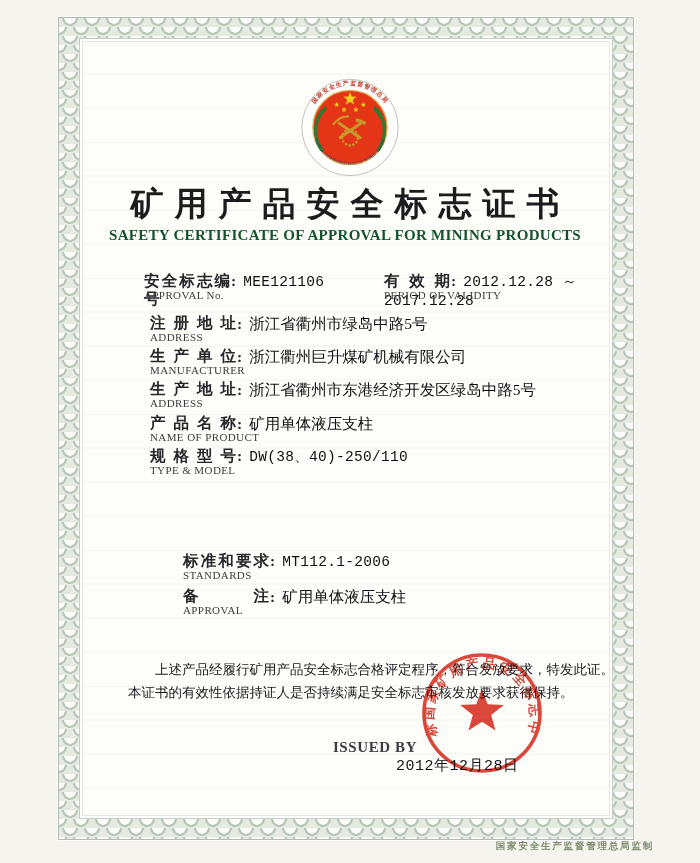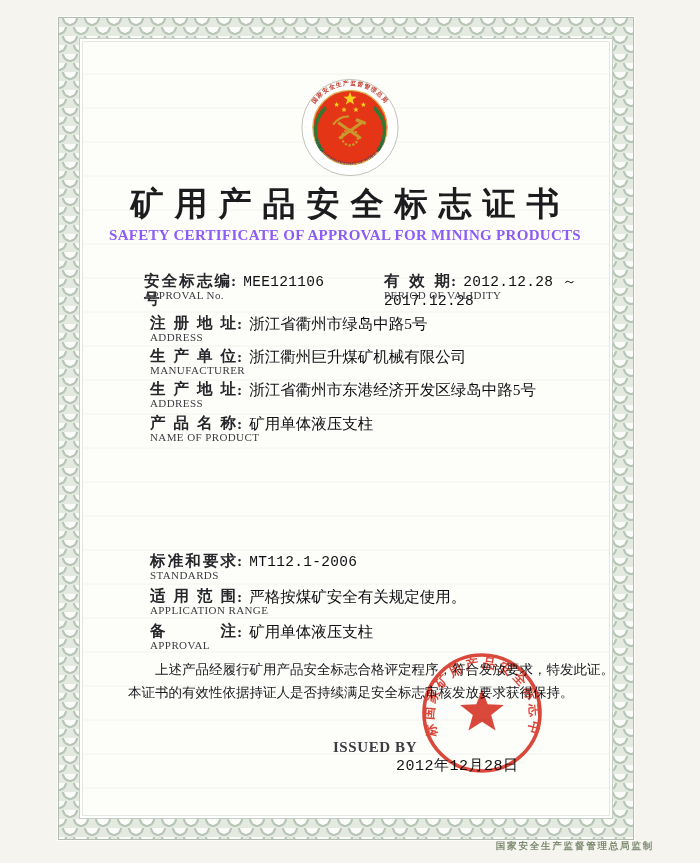--- a/index.html
+++ b/index.html
@@ -23,39 +23,39 @@
     background:#fdfdf9;
     border:1px solid #c3cfc2;
     box-shadow:inset 0 0 0 2px #ffffff, inset 0 0 0 3px #e3e9e0;
     background-image:repeating-linear-gradient(180deg, rgba(150,160,165,.05) 0 2px, transparent 2px 34px);
   }
 
   .emblem{position:absolute;left:295px;top:78px;width:110px;height:99px;z-index:3;}
   .title{position:absolute;left:78px;top:182px;width:534px;text-align:center;
     font-size:33px;font-weight:700;letter-spacing:11px;text-indent:11px;color:#1c1c1f;z-index:3;}
   .subtitle{position:absolute;left:78px;top:227px;width:534px;text-align:center;
-    font-size:15px;font-weight:700;letter-spacing:.3px;color:#8b5cf6;z-index:3;}
+    font-size:15px;font-weight:700;letter-spacing:.3px;color:#14532d;z-index:3;}
 
   .lab{display:inline-block;text-align:justify;text-align-last:justify;
     font-weight:700;font-size:15.5px;color:#26262b;vertical-align:top;line-height:18px;}
   .w86{width:86px;} .w66{width:66px;}
   .colon{font-weight:700;font-size:15.5px;color:#26262b;margin:0 7px 0 1px;}
   .val{font-size:15.5px;color:#101014;font-weight:500;}
   .mono{font-family:"Liberation Mono","DejaVu Sans Mono",monospace;font-size:14.5px;letter-spacing:.3px;}
   .en{position:absolute;left:0;top:17px;font-size:11px;letter-spacing:.4px;color:#3c3c42;white-space:nowrap;}
 
   .hdr-row{position:absolute;left:144px;top:272px;width:465px;display:flex;z-index:3;}
   .hdr-cell{position:relative;}
   .hdr-approval{width:240px;}
   .hdr-validity{flex:1;}
 
   .fields{position:absolute;left:150px;top:314px;width:465px;z-index:3;}
   .fields .row{position:relative;height:33.2px;}
   .fields2{position:absolute;left:150px;top:552px;width:465px;z-index:3;}
-  .fields2 .row{position:relative;height:35.2px;}
+  .fields2 .row{position:relative;height:35.2px;margin-left:33px;}
 
   .statement{position:absolute;left:128px;top:659px;width:486px;z-index:2;
     font-size:13.5px;line-height:1.68;text-indent:2em;color:#18181d;}
 
   .issued{position:absolute;left:300px;top:720px;width:150px;text-align:center;z-index:2;}
   .issued-zh{font-size:18px;letter-spacing:3px;color:#1a1a1e;font-weight:600;}
   .issued-en{font-size:15px;letter-spacing:.6px;color:#3c3c42;margin-top:19px;font-weight:bold;}
   .date{position:absolute;left:396px;top:756px;z-index:2;font-size:15px;color:#141418;
     font-family:"Liberation Mono","DejaVu Sans Mono",monospace;letter-spacing:.5px;}
 
@@ -133,30 +133,30 @@
       <div class="en">MANUFACTURER</div>
     </div>
     <div class="row">
       <span class="lab w86">生产地址</span><span class="colon">:</span><span class="val">浙江省衢州市东港经济开发区绿岛中路5号</span>
       <div class="en">ADDRESS</div>
     </div>
     <div class="row">
       <span class="lab w86">产品名称</span><span class="colon">:</span><span class="val">矿用单体液压支柱</span>
       <div class="en">NAME OF PRODUCT</div>
     </div>
+    <div class="row">
+      <span class="lab w86">规格型号</span><span class="colon">:</span><span class="val mono">DW(38、40)-250/110</span>
+      <div class="en">TYPE &amp; MODEL</div>
+    </div>
   </div>
 
   <div class="fields2">
     <div class="row">
       <span class="lab w86">标准和要求</span><span class="colon">:</span><span class="val mono">MT112.1-2006</span>
       <div class="en">STANDARDS</div>
-    </div>
-    <div class="row">
-      <span class="lab w86">适用范围</span><span class="colon">:</span><span class="val">严格按煤矿安全有关规定使用。</span>
-      <div class="en">APPLICATION RANGE</div>
     </div>
     <div class="row">
       <span class="lab w86">备注</span><span class="colon">:</span><span class="val">矿用单体液压支柱</span>
       <div class="en">APPROVAL</div>
     </div>
   </div>
 
   <div class="statement">上述产品经履行矿用产品安全标志合格评定程序，符合发放要求，特发此证。本证书的有效性依据持证人是否持续满足安全标志审核发放要求获得保持。</div>
 
   <div class="issued">

